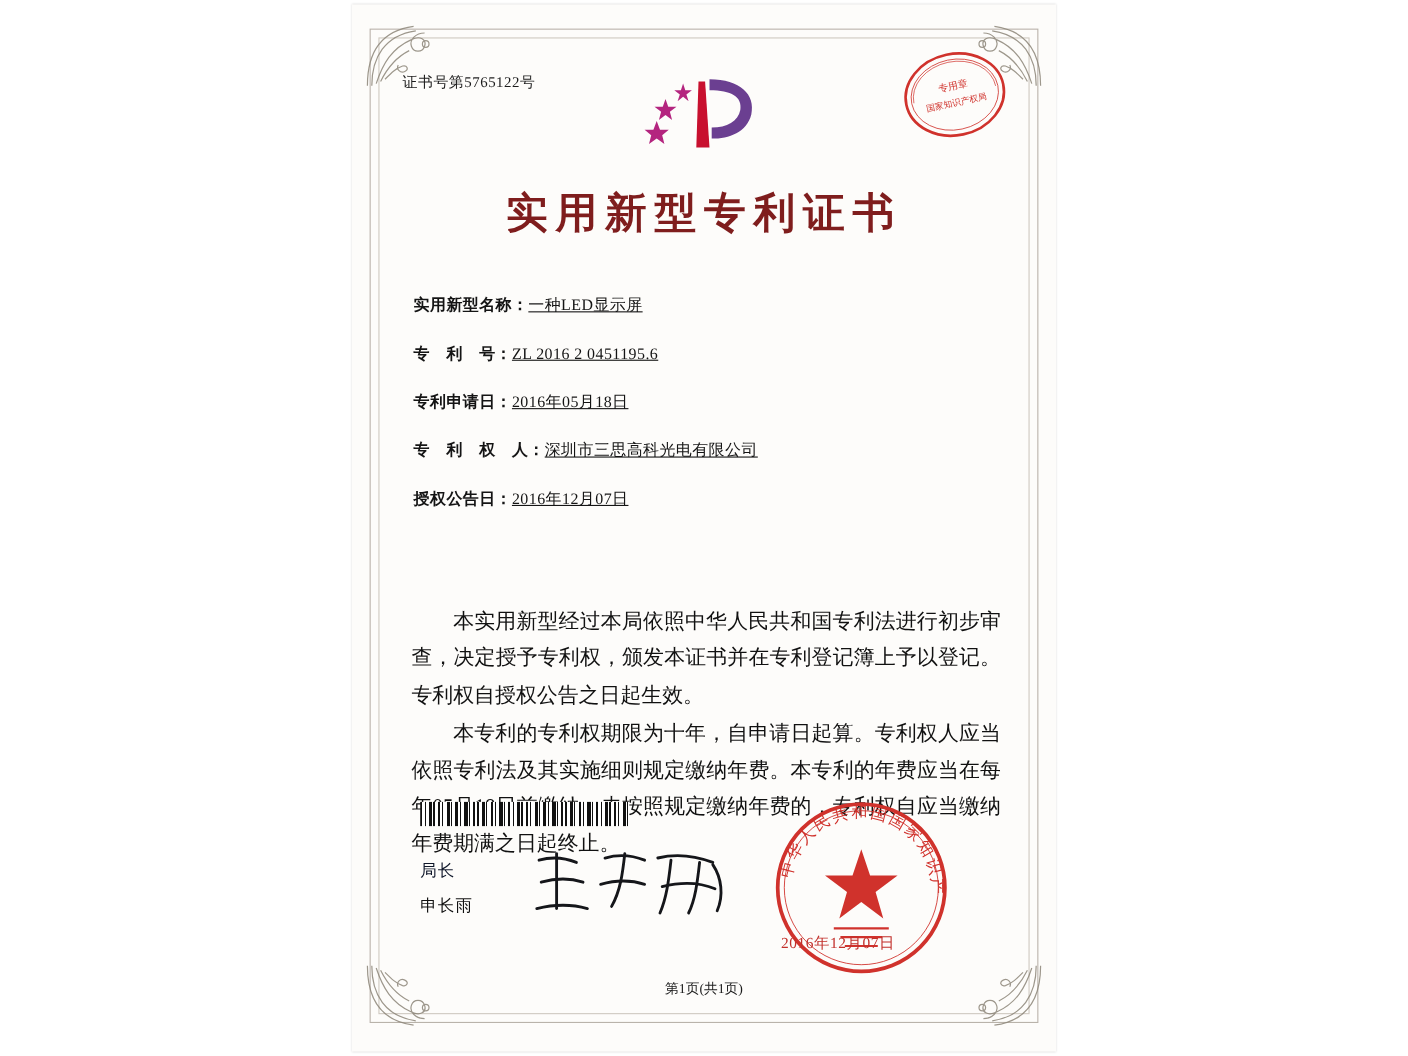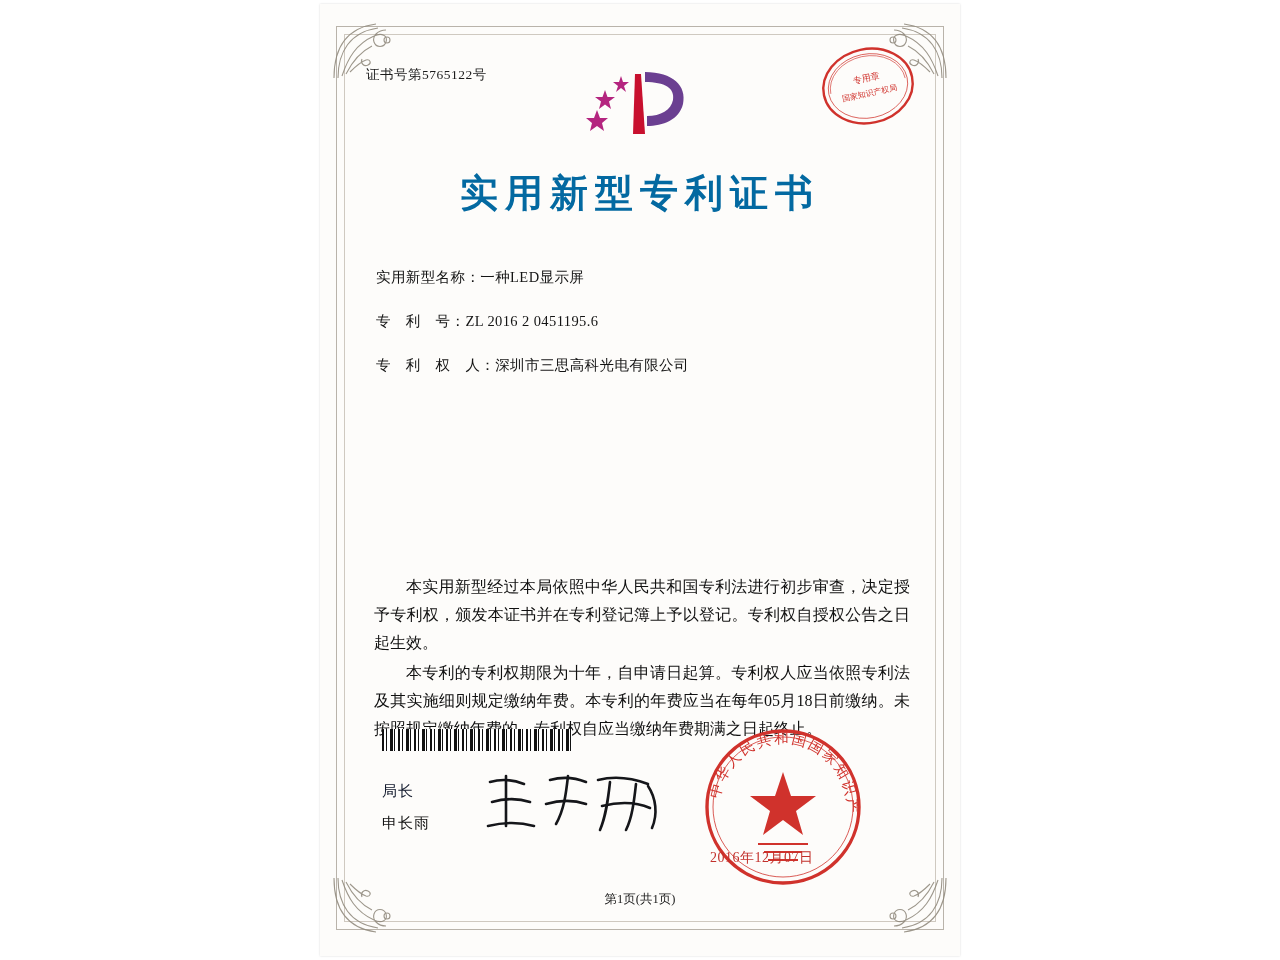--- a/index.html
+++ b/index.html
@@ -86,50 +86,49 @@
 
   .title {
     position: absolute;
     left: 0;
     right: 0;
     top: 164px;
     text-align: center;
     font-size: 38px;
     font-weight: bold;
     letter-spacing: 7px;
-    color: #0369a1;
+    color: #7f1d1d;
     font-family: "DejaVu Serif", "Liberation Serif", serif;
   }
 
   .fields {
     position: absolute;
     left: 56px;
     top: 264px;
     right: 48px;
   }
   .field {
     font-size: 14.5px;
     color: #141414;
     margin-bottom: 25px;
     white-space: nowrap;
     letter-spacing: .4px;
   }
-  .field .lbl { display: inline-block; }
-  .field .val { display: inline-block; }
+  .field .lbl { display: inline-block; font-weight: bold; }
+  .field .val { display: inline-block; text-decoration: underline; }
 
   .body-text {
     position: absolute;
     left: 54px;
     right: 50px;
     top: 545px;
-    font-size: 16px;
+    font-size: 19px;
     line-height: 1.75;
     color: #111;
     text-align: justify;
-    margin-top: 24px;
   }
   .body-text p { margin: 0 0 2px 0; text-indent: 2em; }
 
   
   .barcode {
     position: absolute;
     left: 62px;
     top: 725px;
     width: 190px;
     height: 22px;
@@ -298,21 +297,27 @@
     <div class="title">实用新型专利证书</div>
 
     <div class="fields">
       <div class="field">
         <span class="lbl">实用新型名称：</span><span class="val">一种LED显示屏</span>
       </div>
       <div class="field">
         <span class="lbl">专　利　号：</span><span class="val">ZL 2016 2 0451195.6</span>
       </div>
       <div class="field">
+        <span class="lbl">专利申请日：</span><span class="val">2016年05月18日</span>
+      </div>
+      <div class="field">
         <span class="lbl">专　利　权　人：</span><span class="val">深圳市三思高科光电有限公司</span>
+      </div>
+      <div class="field">
+        <span class="lbl">授权公告日：</span><span class="val">2016年12月07日</span>
       </div>
     </div>
 
     <div class="body-text">
       <p>本实用新型经过本局依照中华人民共和国专利法进行初步审查，决定授予专利权，颁发本证书并在专利登记簿上予以登记。专利权自授权公告之日起生效。</p>
       <p>本专利的专利权期限为十年，自申请日起算。专利权人应当依照专利法及其实施细则规定缴纳年费。本专利的年费应当在每年05月18日前缴纳。未按照规定缴纳年费的，专利权自应当缴纳年费期满之日起终止。</p>
     </div>
 
     <div class="barcode"></div>
 

